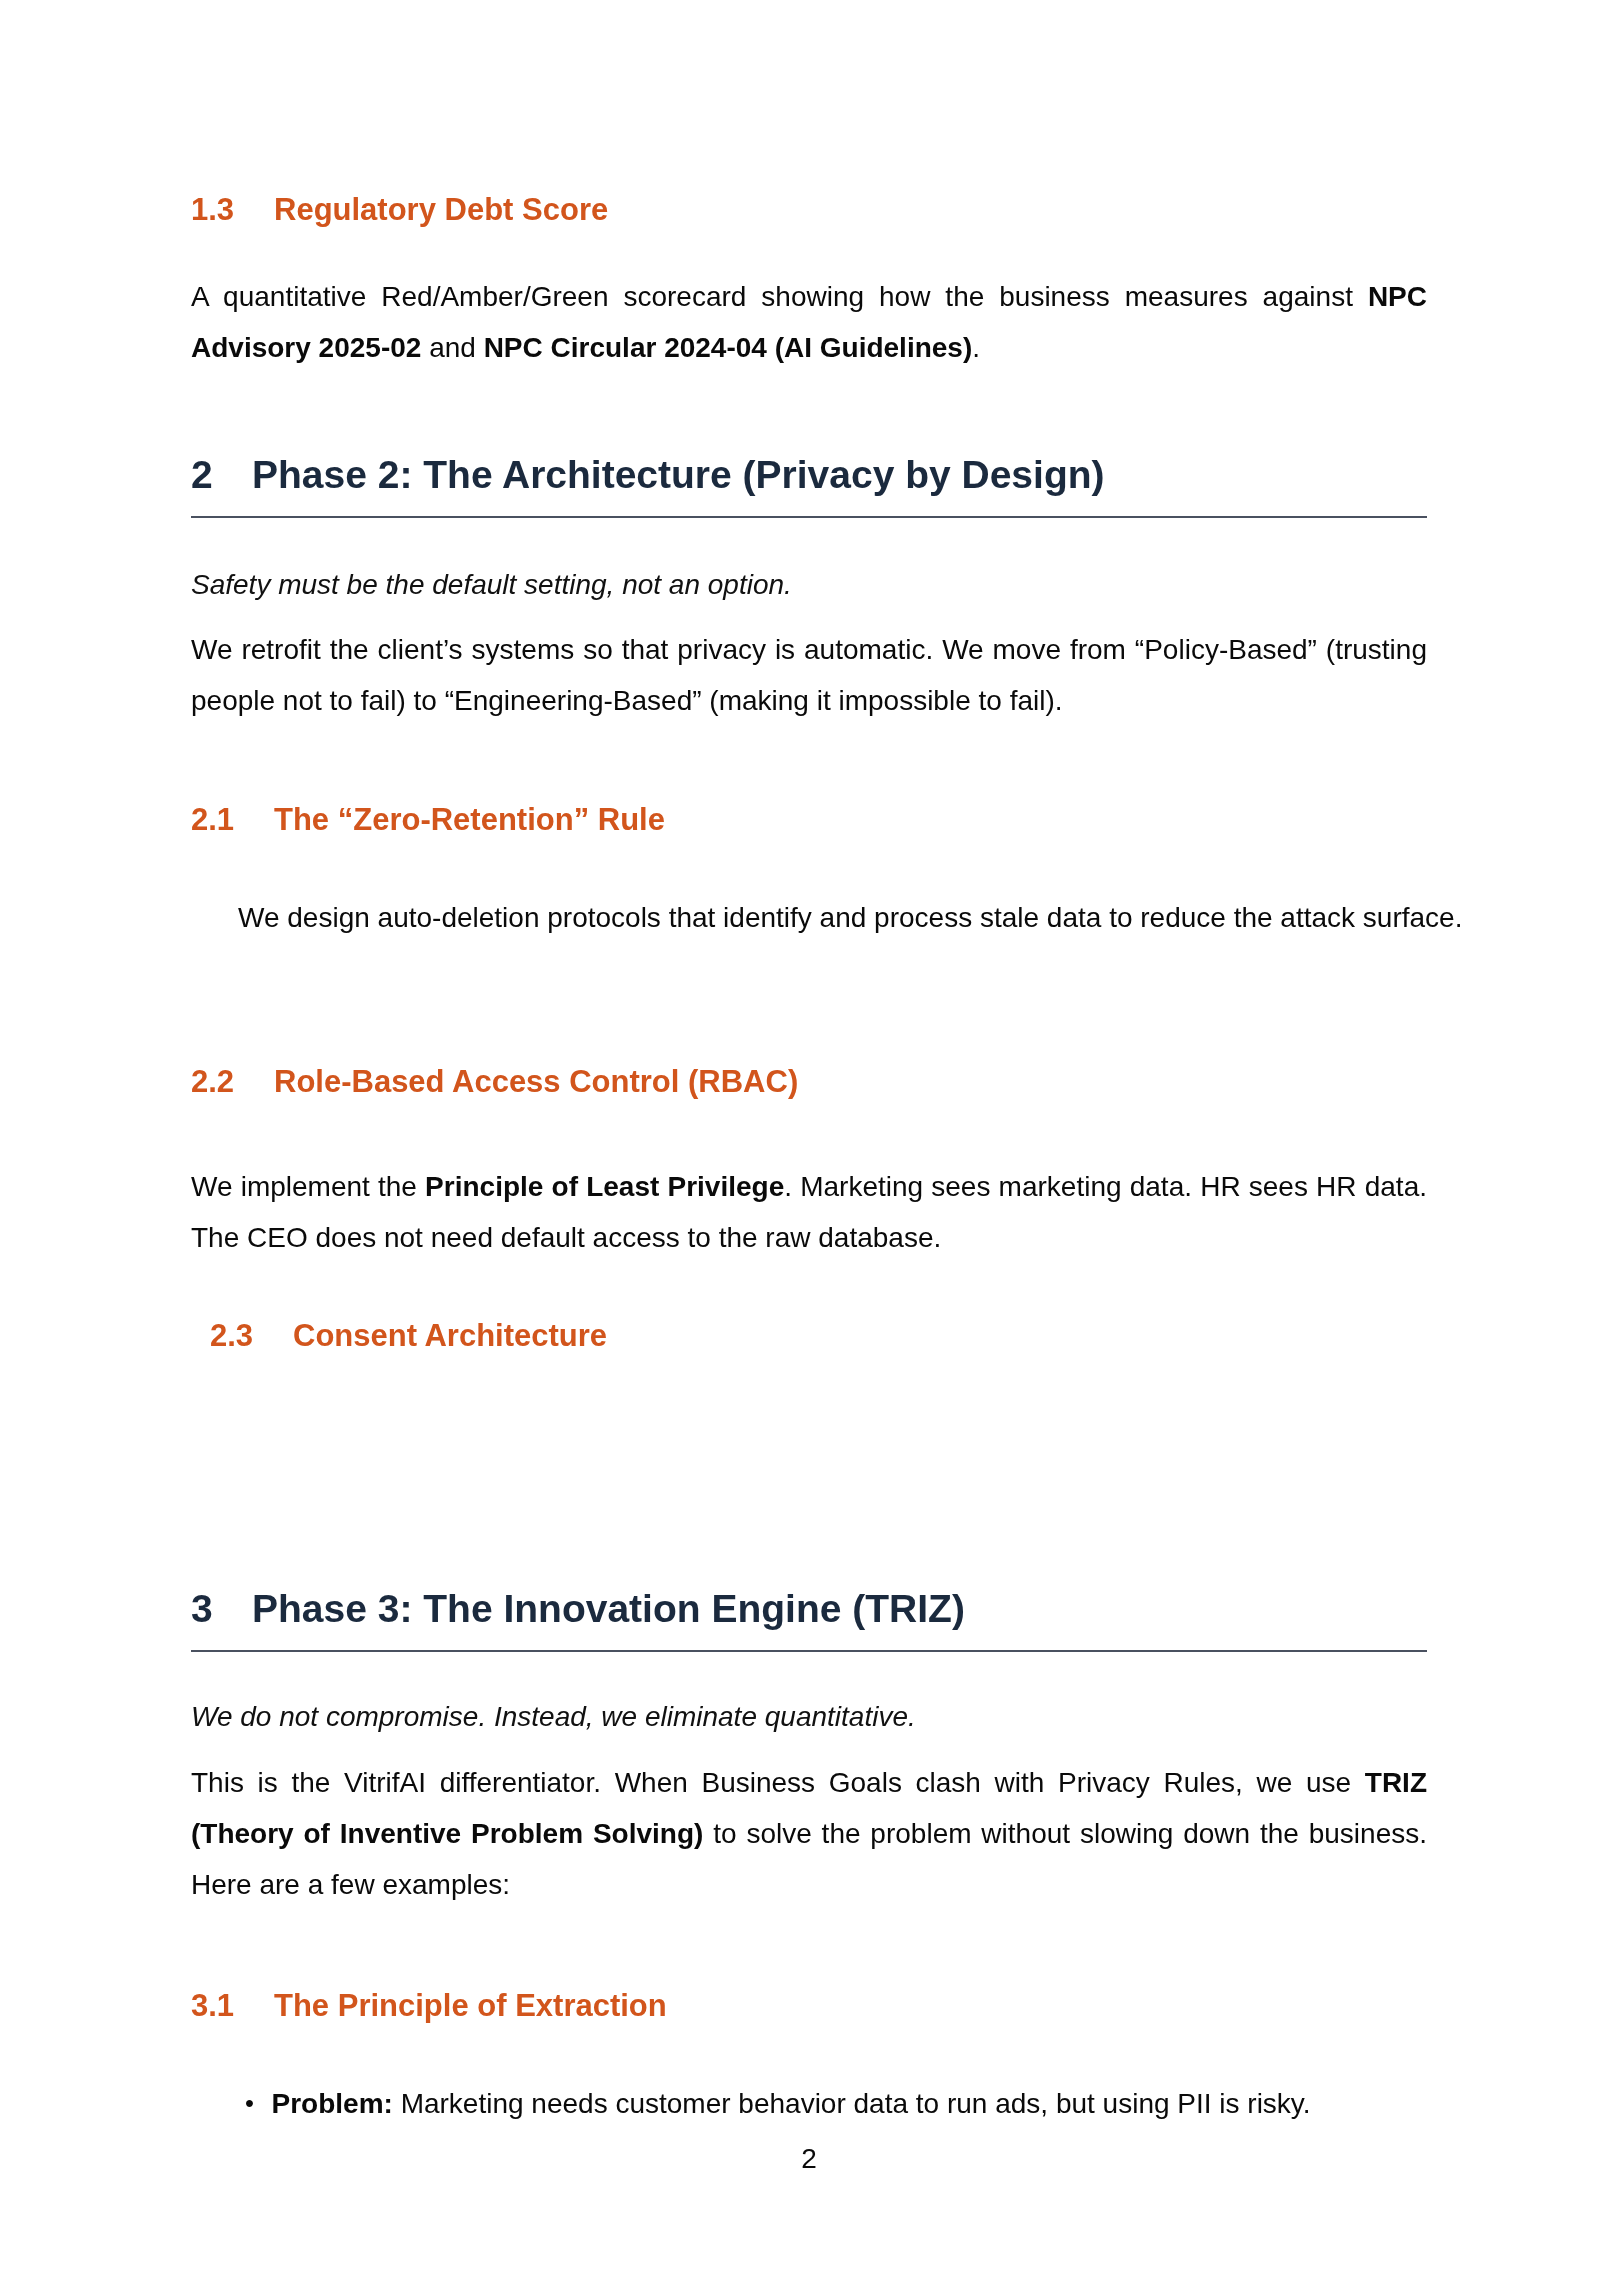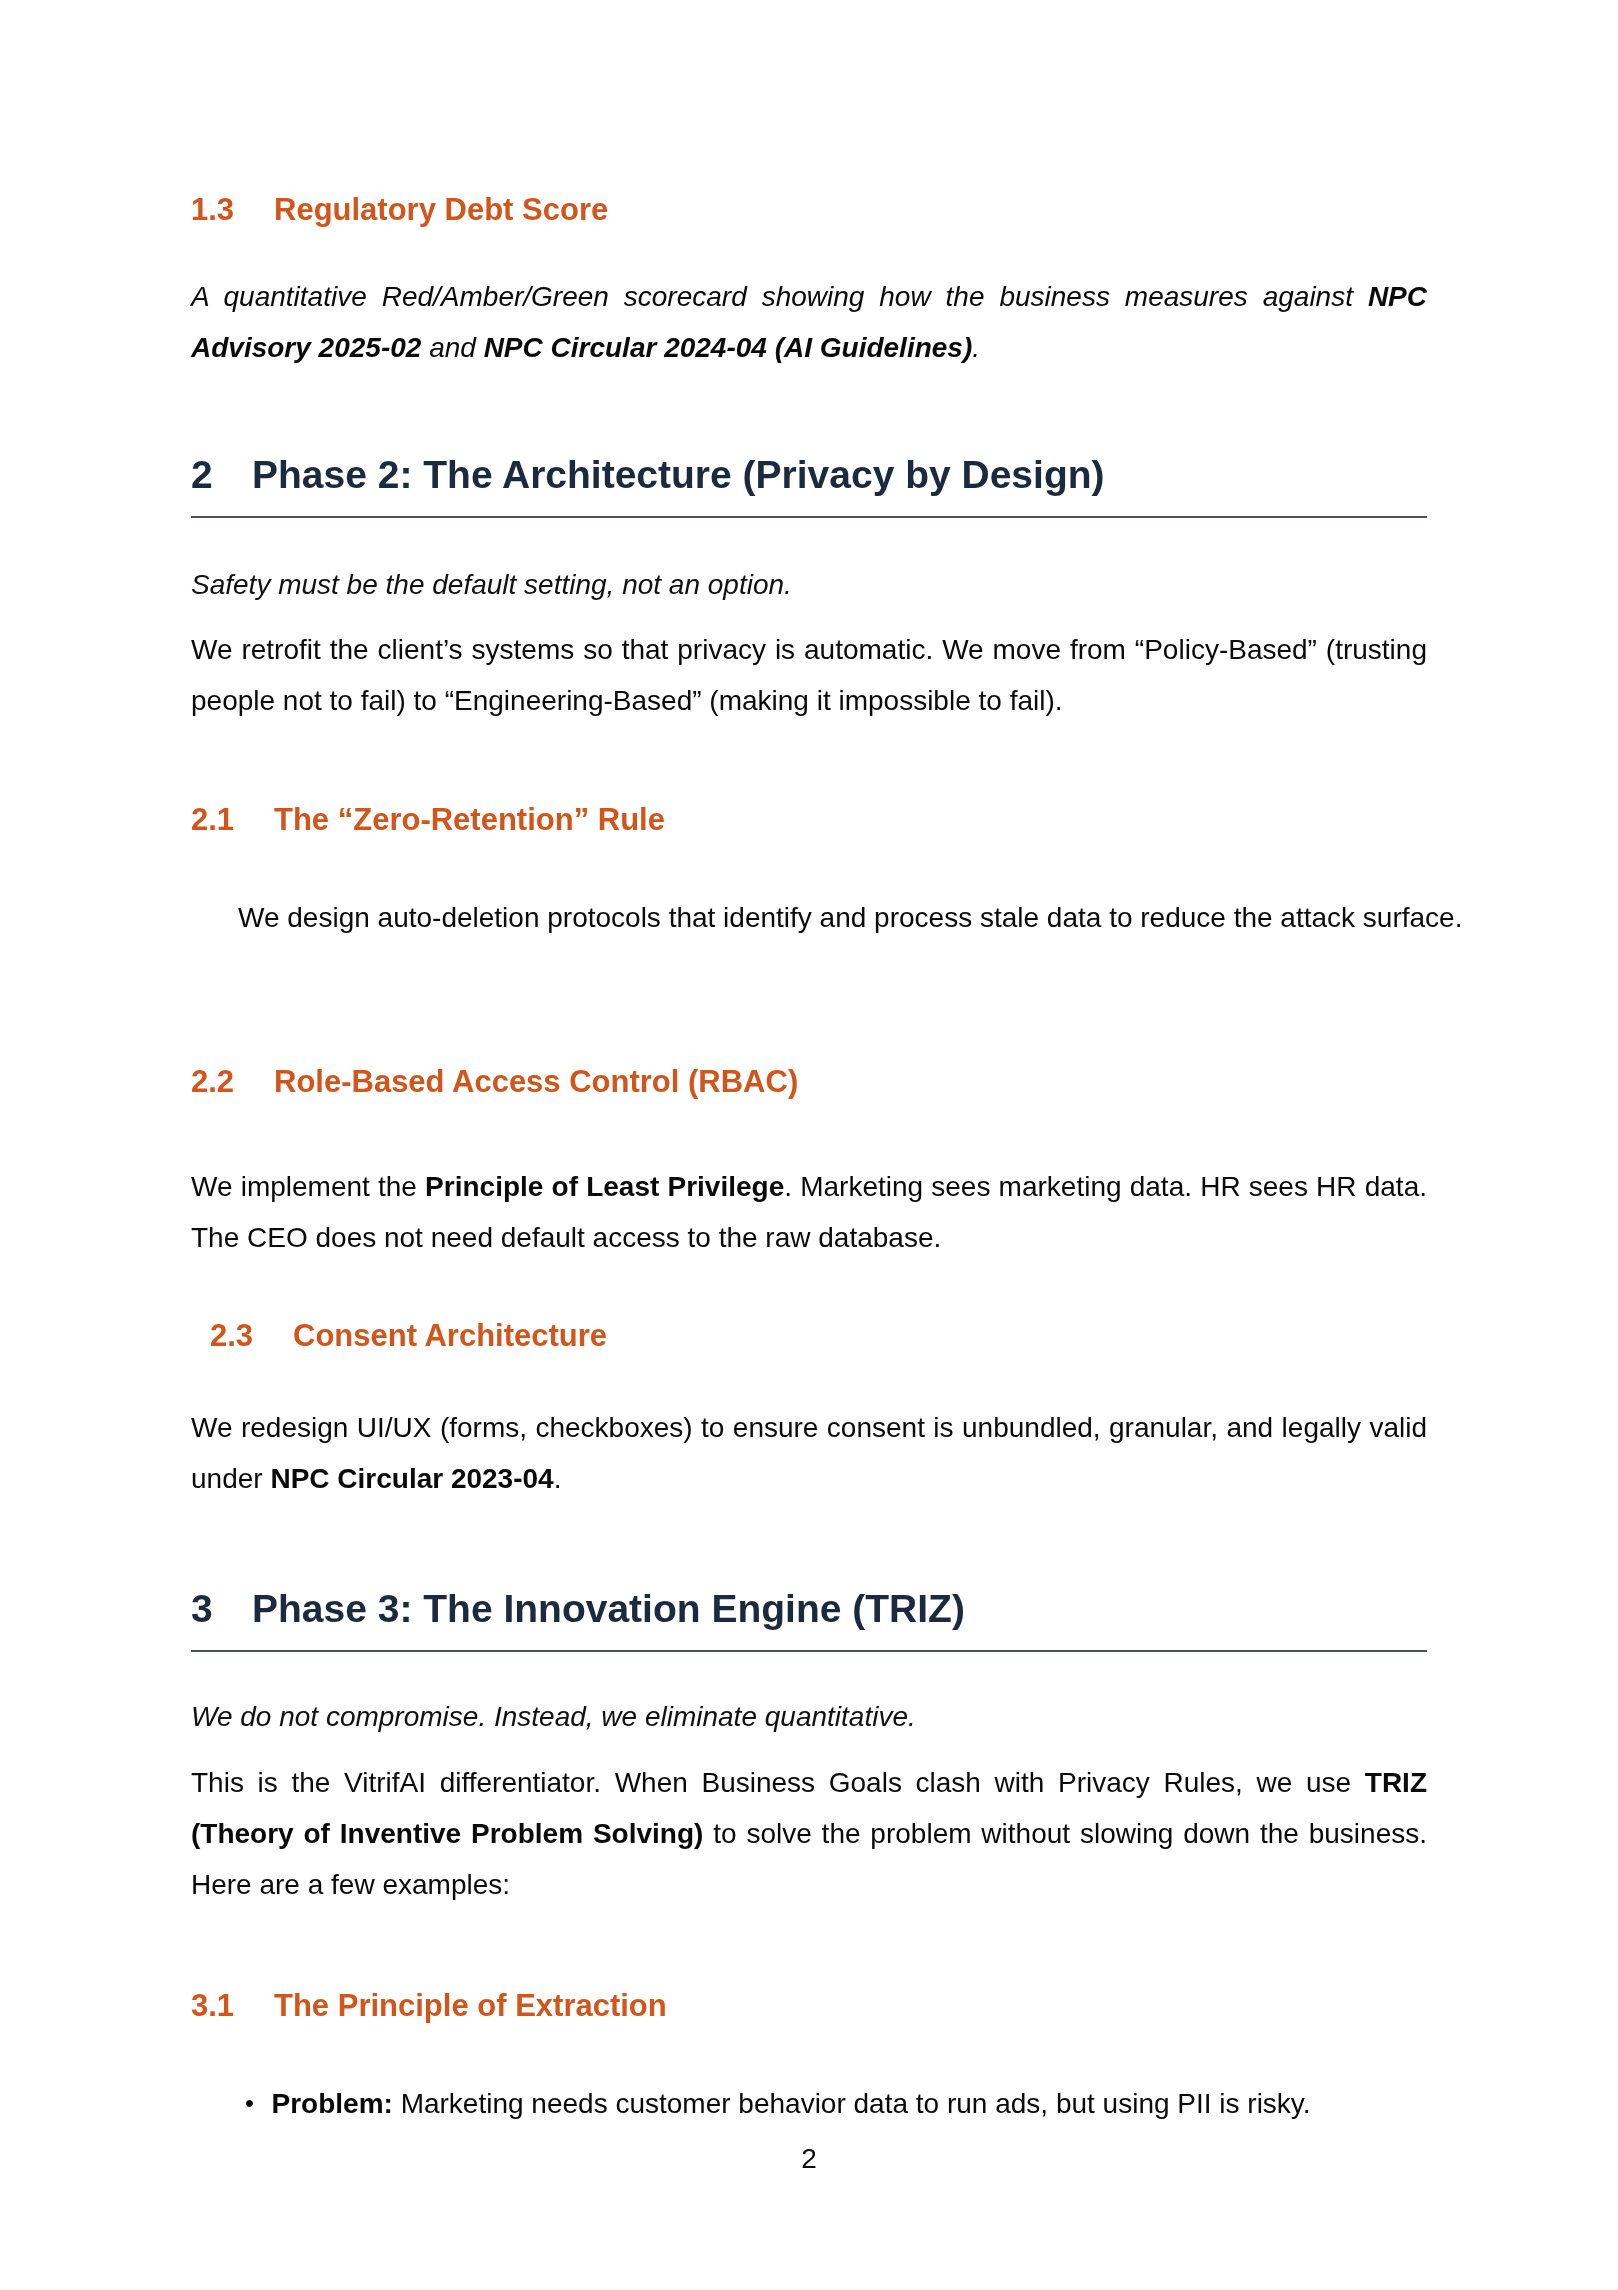--- a/index.html
+++ b/index.html
@@ -87,21 +87,21 @@
 </style>
 </head>
 <body>
 
 <div class="page">
 
   <div class="block sub" style="top:191px;">
     <span class="num">1.3</span>
     <span class="ttl">Regulatory Debt Score</span>
   </div>
-  <div class="block para" style="top:271px;font-style:italic;"><span>A quantitative Red/Amber/Green scorecard showing how the business measures against </span><b>NPC Advisory 2025-02</b><span> and </span><b>NPC Circular 2024-04 (AI Guidelines)</b><span>.</span></div>
+  <div class="block para" style="top:271px;"><span>A quantitative Red/Amber/Green scorecard showing how the business measures against </span><b>NPC Advisory 2025-02</b><span> and </span><b>NPC Circular 2024-04 (AI Guidelines)</b><span>.</span></div>
 
   <div class="block sec" style="top:451px;">
     <span class="num">2</span>
     <span class="ttl">Phase 2: The Architecture (Privacy by Design)</span>
   </div>
   <div class="block lead" style="top:559px;">Safety must be the default setting, not an option.</div>
   <div class="block para" style="top:624px;"><span>We retrofit the client’s systems so that privacy is automatic. We move from “Policy-Based” (trusting people not to fail) to “Engineering-Based” (making it impossible to fail).</span></div>
 
   <div class="block sub" style="top:801px;">
     <span class="num">2.1</span>
@@ -112,21 +112,20 @@
   <div class="block sub" style="top:1063px;">
     <span class="num">2.2</span>
     <span class="ttl">Role-Based Access Control (RBAC)</span>
   </div>
   <div class="block para" style="top:1161px;"><span>We implement the </span><b>Principle of Least Privilege</b><span>. Marketing sees marketing data. HR sees HR data. The CEO does not need default access to the raw database.</span></div>
 
   <div class="block sub" style="top:1317px;margin-left:19px;">
     <span class="num">2.3</span>
     <span class="ttl">Consent Architecture</span>
   </div>
-  <div class="block para" style="top:1402px;"><span>We redesign UI/UX (forms, checkboxes) to ensure consent is unbundled, granular, and legally valid under </span><b>NPC Circular 2023-04</b><span>.</span></div>
 
   <div class="block sec" style="top:1585px;">
     <span class="num">3</span>
     <span class="ttl">Phase 3: The Innovation Engine (TRIZ)</span>
   </div>
   <div class="block lead" style="top:1691px;">We do not compromise. Instead, we eliminate quantitative.</div>
   <div class="block para" style="top:1757px;"><span>This is the VitrifAI differentiator. When Business Goals clash with Privacy Rules, we use </span><b>TRIZ (Theory of Inventive Problem Solving)</b><span> to solve the problem without slowing down the business. Here are a few examples:</span></div>
 
   <div class="block sub" style="top:1987px;">
     <span class="num">3.1</span>

